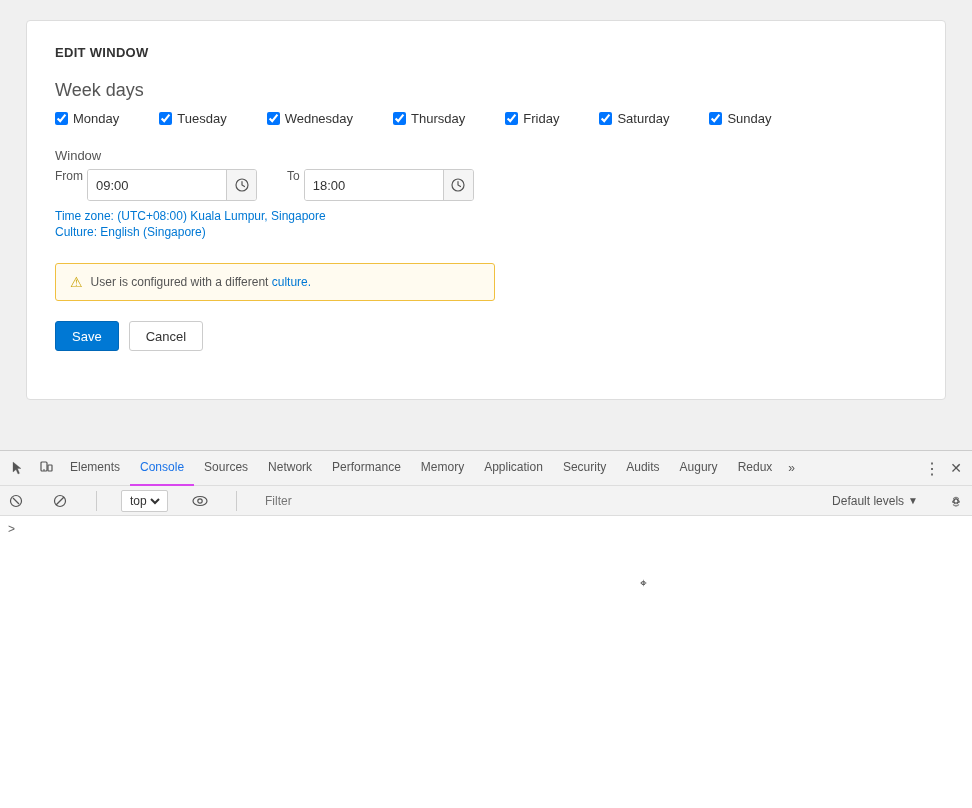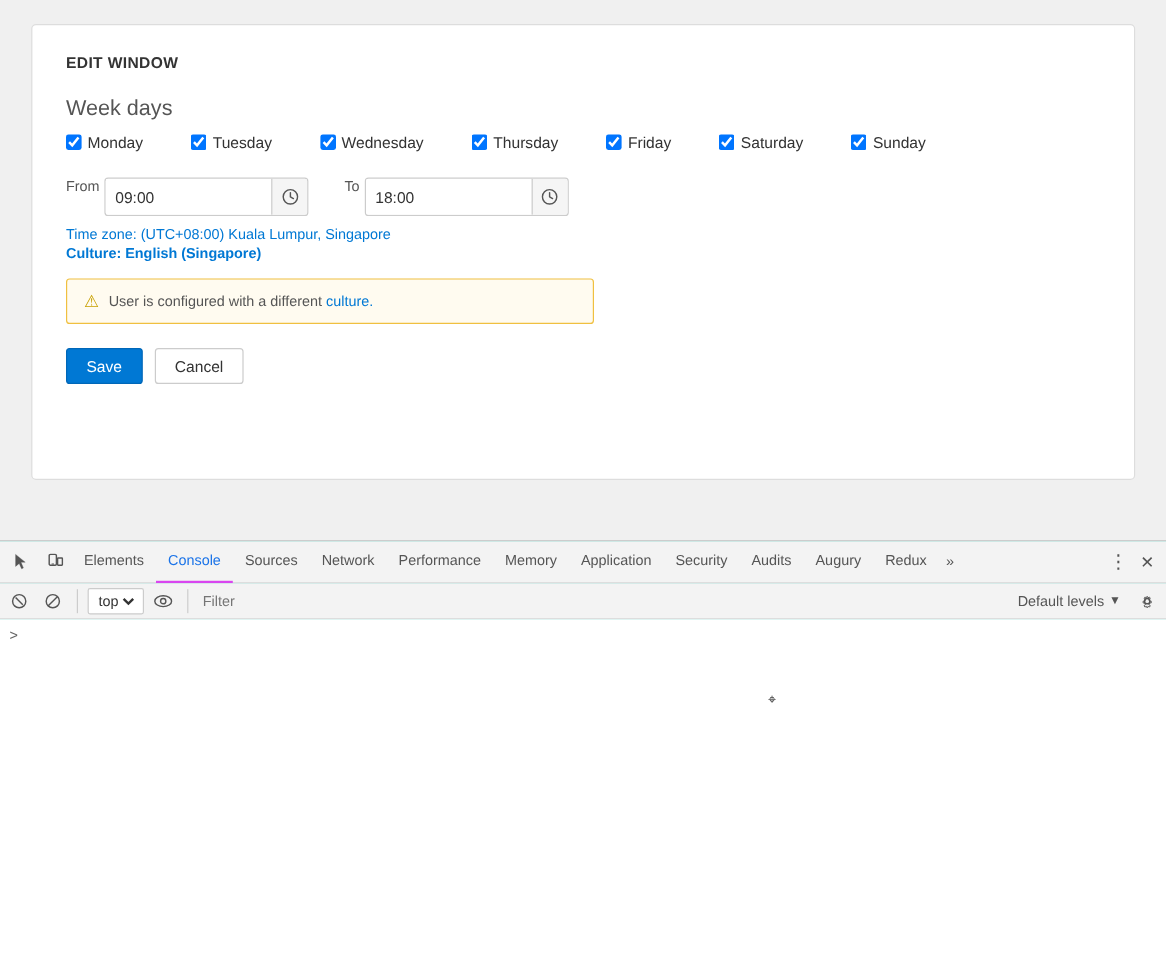--- a/index.html
+++ b/index.html
@@ -128,22 +128,21 @@
 
     .timezone-text {
       font-size: 12px;
       color: #0078d4;
       margin-bottom: 2px;
     }
 
     .culture-text {
       font-size: 12px;
       color: #0078d4;
-      margin-bottom: 14px;
-      font-weight: bold;
+      margin-bottom: 24px;
     }
 
     .warning-box {
       background: #fffbf0;
       border: 1px solid #f0c040;
       border-radius: 3px;
       padding: 10px 14px;
       display: flex;
       align-items: center;
       gap: 8px;
@@ -190,21 +189,21 @@
       border: 1px solid #ccc;
       border-radius: 3px;
       padding: 6px 16px;
       font-size: 13px;
       cursor: pointer;
       height: 30px;
     }
 
     
     .devtools-panel {
-      background: #14b8a6;
+      background: #84cc16;
       border-top: 1px solid #ccc;
       height: 358px;
       display: flex;
       flex-direction: column;
     }
 
     .devtools-tabs-bar {
       background: #f3f3f3;
       border-bottom: 1px solid #ddd;
       display: flex;
@@ -288,21 +287,21 @@
     }
 
     
     .console-toolbar {
       display: flex;
       align-items: center;
       height: 30px;
       background: #f3f3f3;
       border-bottom: 1px solid #ddd;
       padding: 0 4px;
-      gap: 4px;
+      gap: 20px;
     }
 
     .console-toolbar-btn {
       width: 24px;
       height: 24px;
       background: none;
       border: none;
       cursor: pointer;
       display: flex;
       align-items: center;
@@ -450,20 +449,21 @@
       <label class="checkbox-label">
         <input type="checkbox" checked="" style="">
         <span>Saturday</span>
       </label>
       <label class="checkbox-label">
         <input type="checkbox" checked="" style="">
         <span>Sunday</span>
       </label>
     </div>
 
+    <div class="window-section-title">Window</div>
 
     <div class="time-inputs-row">
       <div class="time-field-group">
         <div class="time-field-label">From</div>
         <div class="time-input-wrapper">
           <input type="text" value="09:00" style="width: 130px;">
           <button class="time-icon-btn">
             <svg width="14" height="14" viewBox="0 0 14 14" fill="none" xmlns="http://www.w3.org/2000/svg">
               <circle cx="7" cy="7" r="6" stroke="#555" stroke-width="1.2" fill="none"></circle>
               <polyline points="7,3.5 7,7 9.5,8.5" stroke="#555" stroke-width="1.2" stroke-linecap="round"></polyline>

